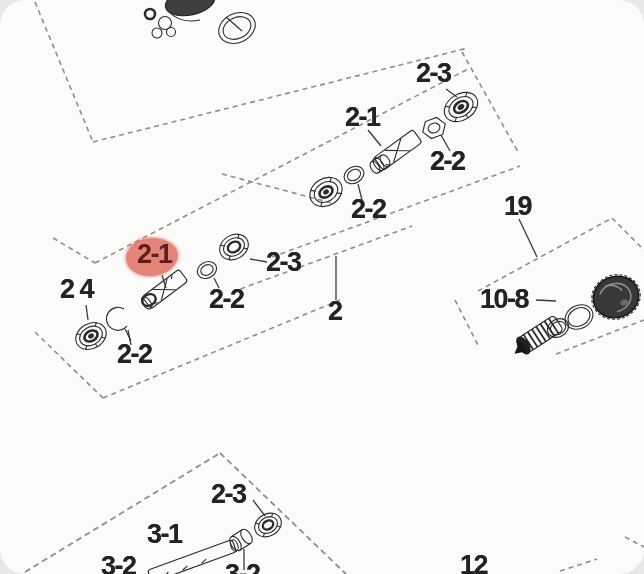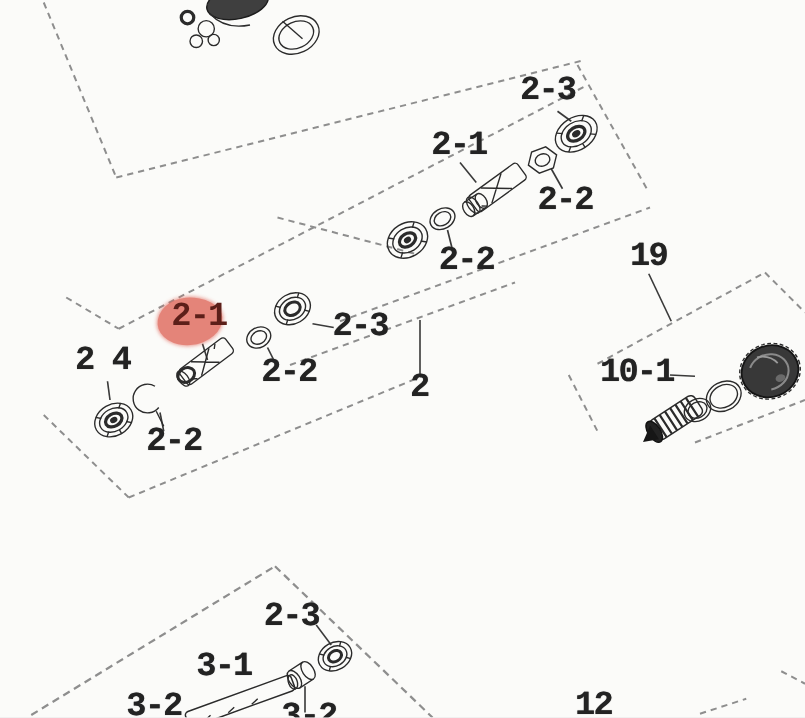--- a/index.html
+++ b/index.html
@@ -1,19 +1,20 @@
 <!DOCTYPE html>
 <html><head>
 <meta charset="utf-8">
 <style>
   html,body{margin:0;padding:0;background:#e8e8e8;}
   .canvas{
     position:relative;width:644px;height:574px;overflow:hidden;
     background:#fbfbf9;
-    font-family:Liberation Mono, monospace;
+    font-family:Liberation Sans, sans-serif;
+    border-radius:25px;
   }
   .lines{position:absolute;left:0;top:0;z-index:1;}
   .callout{
     position:absolute;z-index:4;line-height:1;white-space:pre;
     font-weight:700;font-size:27px;letter-spacing:-1.5px;color:#232323;
     text-shadow:0 0 .6px #555;
   }
   .hl-blob{
     position:absolute;z-index:3;left:126px;top:238px;width:52px;height:38px;
     background:#e06a5e;opacity:.82;
@@ -190,20 +191,20 @@
   <div class="callout" style="left:345px;top:104px">2-1</div>
   <div class="callout" style="left:430px;top:148px">2-2</div>
   <div class="callout" style="left:351px;top:196px">2-2</div>
   <div class="callout" style="left:266px;top:249px">2-3</div>
   <div class="callout" style="left:328px;top:298px">2</div>
   <div class="callout red" style="left:137px;top:241px">2-1</div>
   <div class="callout" style="left:60px;top:276px">2 4</div>
   <div class="callout" style="left:117px;top:341px">2-2</div>
   <div class="callout" style="left:209px;top:286px">2-2</div>
   <div class="callout" style="left:504px;top:193px">19</div>
-  <div class="callout" style="left:480px;top:286px">10-1</div>
+  <div class="callout" style="left:480px;top:286px">10-8</div>
   <div class="callout" style="left:211px;top:481px">2-3</div>
-  <div class="callout" style="left:157px;top:521px">3-1</div>
+  <div class="callout" style="left:147px;top:521px">3-1</div>
   <div class="callout" style="left:101px;top:553px">3-2</div>
   <div class="callout" style="left:225px;top:561px">3-2</div>
   <div class="callout" style="left:460px;top:552px">12</div>
 
 </div>
 
 </body></html>

